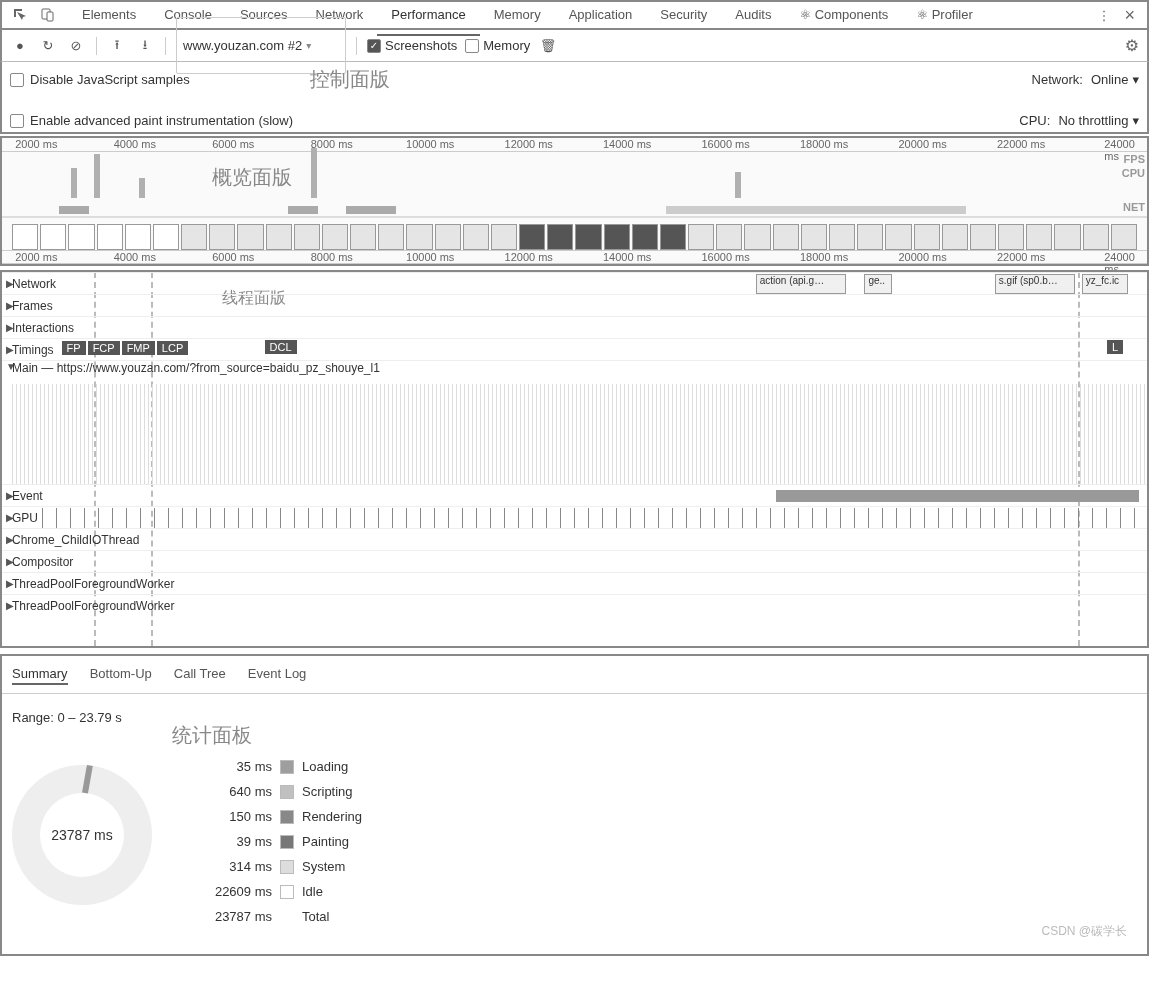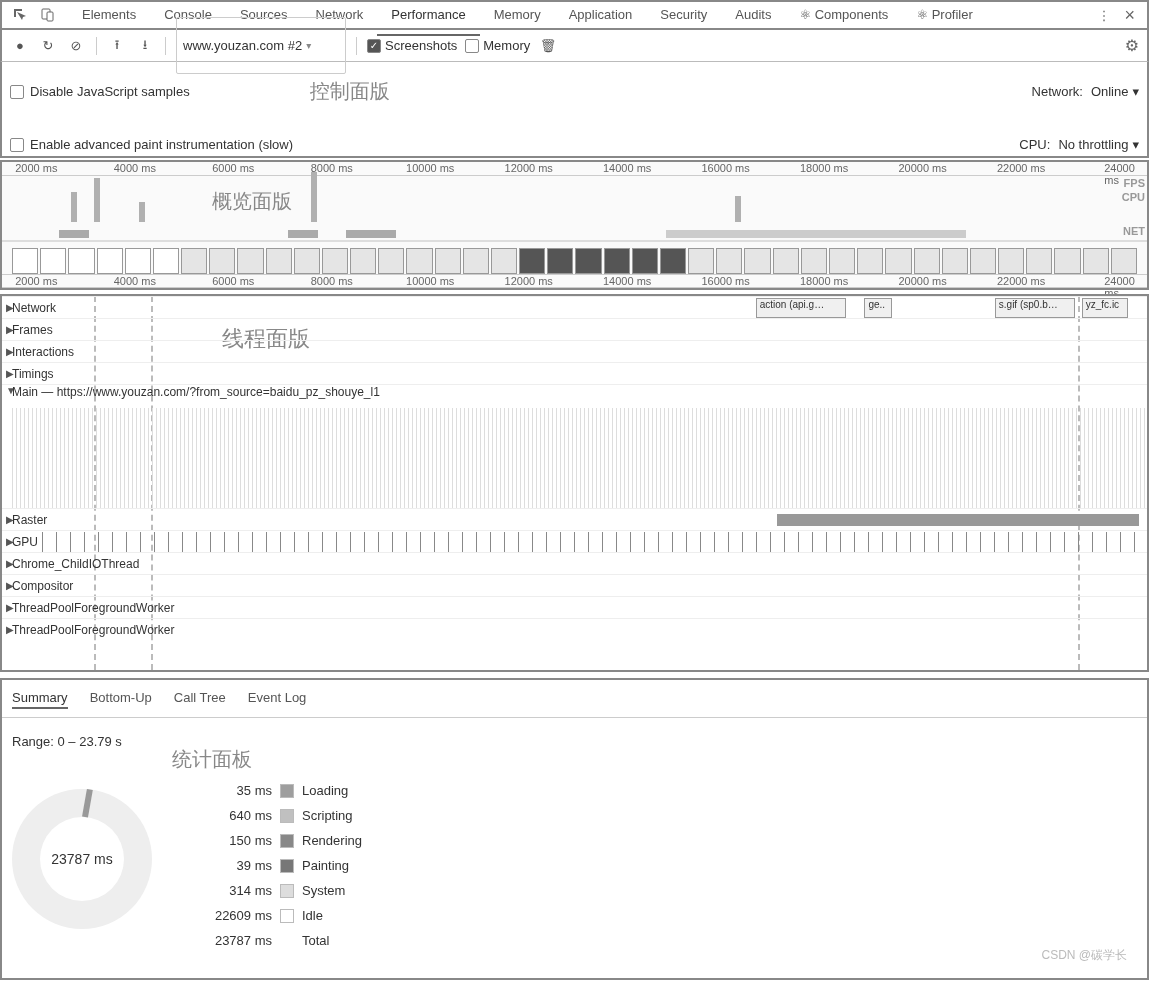--- a/index.html
+++ b/index.html
@@ -37,21 +37,21 @@
   .options {
     display: flex; align-items: center; flex-wrap: wrap;
     border-left: 2px solid #888; border-right: 2px solid #888; border-bottom: 2px solid #888;
     padding: 4px 8px; gap: 20px;
   }
   .options .chk { display: flex; align-items: center; gap: 6px; cursor: pointer; }
   .options .chkbox { width: 14px; height: 14px; border: 1px solid #888; border-radius: 2px; }
   .options .netrow { display: flex; align-items: center; gap: 8px; margin-left: auto; }
   .options .drop { display: flex; align-items: flex-start; gap: 4px; cursor: pointer; }
   .options .label-zh { font-size: 20px; color: #888; margin-left: 120px; }
-  .options .row2 { display: flex; width: 100%; align-items: center; margin-top: 12px; }
+  .options .row2 { display: flex; width: 100%; align-items: center; }
 
   
   .overview {
     position: relative; height: 130px;
     border: 2px solid #888; margin-top: 2px;
     background: #fafafa;
   }
   .overview .ruler { height: 14px; border-bottom: 1px solid #ccc; display: flex; font-size: 11px; color: #666; position: relative; }
   .overview .tick { position: absolute; transform: translateX(-50%); }
   .overview .zh { position: absolute; left: 210px; top: 26px; font-size: 20px; color: #888; }
@@ -73,21 +73,21 @@
     padding-bottom: 30px;
   }
   .threads .row { display: flex; align-items: center; min-height: 22px; border-top: 1px solid #eee; position: relative; }
   .threads .row:first-child { border-top: none; }
   .threads .tri { width: 10px; font-size: 10px; color: #555; padding-left: 4px; }
   .threads .rowlabel { font-size: 12px; color: #333; white-space: nowrap; padding-right: 4px; }
   .threads .content { flex: 1; position: relative; height: 20px; }
   .threads .badge { display: inline-block; padding: 1px 5px; background: #555; color: #fff; font-size: 11px; margin-right: 2px; }
   .threads .timing-area { margin-left: 4px; }
   .threads .netbox { position: absolute; font-size: 10px; border: 1px solid #999; background: #f0f0f0; padding: 0 3px; height: 20px; overflow: hidden; white-space: nowrap; }
-  .threads .zh { position: absolute; left: 220px; top: 28px; font-size: 22px; color: #888; }
+  .threads .zh { position: absolute; left: 220px; top: 16px; font-size: 16px; color: #888; }
   .threads .mainrow .content {
     height: 100px;
     background-image: repeating-linear-gradient(90deg, #ddd 0 1px, transparent 1px 4px);
     background-size: 8px 100%;
     margin-top: 2px;
   }
   .threads .gpurow .content {
     background-image: repeating-linear-gradient(90deg, #888 0 1px, transparent 1px 14px);
   }
   .threads .rasterbar { position: absolute; right: 8px; height: 12px; width: 33%; background: #999; top: 4px; }
@@ -319,34 +319,39 @@
 
   <div class="row">
     <span class="tri">▶</span>
     <span class="rowlabel">Interactions</span>
     <div class="content"></div>
   </div>
 
   <div class="row">
     <span class="tri">▶</span>
     <span class="rowlabel">Timings</span>
+    <div class="content">
+      <span class="timing-area" id="timing-badges"><span class="badge">FP</span><span class="badge">FCP</span><span class="badge">FMP</span><span class="badge">LCP</span></span>
+      <span class="badge" style="position:absolute;left:19%">DCL</span>
+      <span class="badge" style="position:absolute;right:2%">L</span>
+    </div>
   </div>
 
   <div class="row mainrow" style="align-items:flex-start">
     <span class="tri">▼</span>
     <span class="rowlabel">Main — https://www.youzan.com/?from_source=baidu_pz_shouye_l1</span>
   </div>
   <div class="row mainrow" style="border-top:none">
       <span class="tri"></span>
       <div class="content"></div>
     </div>
 
   <div class="row">
     <span class="tri">▶</span>
-    <span class="rowlabel">Raster</span>
+    <span class="rowlabel">Event</span>
     <div class="content">
         <div class="rasterbar"></div>
       </div>
   </div>
 
   <div class="row gpurow">
     <span class="tri">▶</span>
     <span class="rowlabel">GPU</span>
     <div class="content"></div>
   </div>

